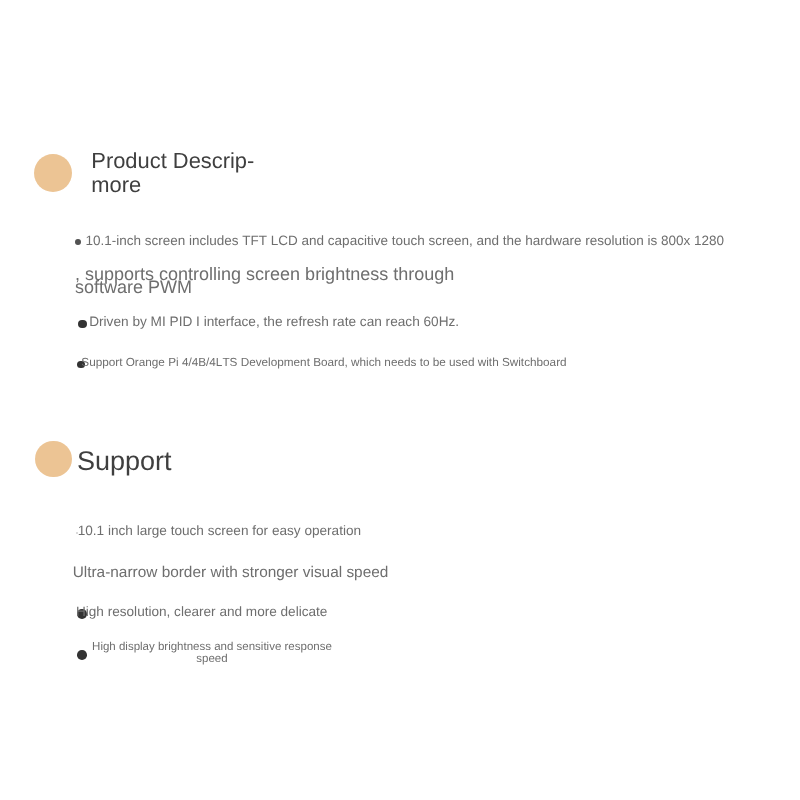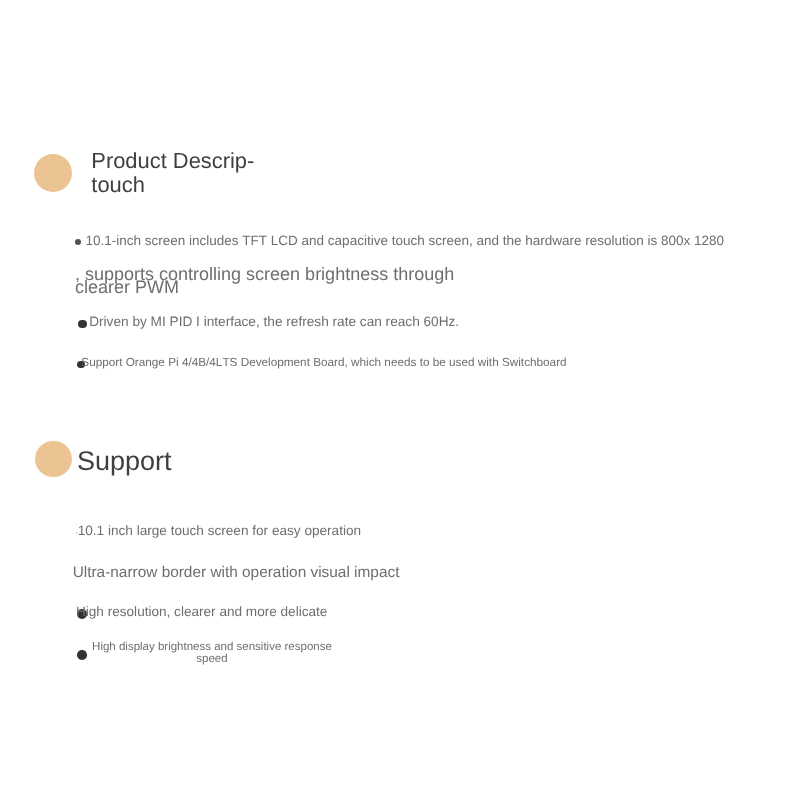--- a/index.html
+++ b/index.html
@@ -43,45 +43,45 @@
 </style>
 </head>
 <body>
 
 <div class="page">
 
   <div class="abs dot-marker" style="left:34px; top:154px; width:38.4px; height:38.2px;"></div>
 
   <div class="abs section-title multiline" style="left:91.3px; top:149px; font-size:21.9px; line-height:23.7px;">
     <div>Product Descrip-</div>
-    <div>touch</div>
+    <div>more</div>
   </div>
 
   <div class="abs bullet" style="left:74.8px; top:239px; width:5.8px; height:5.8px; background:#525252;"></div>
   <div class="abs body-text" style="left:85.5px; top:234.2px; font-size:13.5px; line-height:13.5px;">10.1-inch screen includes TFT LCD and capacitive touch screen, and the hardware resolution is 800x 1280</div>
 
   <div class="abs body-text multiline" style="left:75px; top:268.4px; font-size:18px; line-height:13.0px;">
     <div>, supports controlling screen brightness through</div>
-    <div>clearer PWM</div>
+    <div>software PWM</div>
   </div>
 
   <div class="abs bullet" style="left:77.8px; top:319.6px; width:8.9px; height:8.9px;"></div>
   <div class="abs body-text" style="left:89.2px; top:315px; font-size:13.65px; line-height:13.65px;">Driven by MI PID I interface, the refresh rate can reach 60Hz.</div>
 
   <div class="abs bullet" style="left:77.3px; top:360.6px; width:7.4px; height:7.4px;"></div>
   <div class="abs body-text" style="left:81.3px; top:357px; font-size:11.76px; line-height:11.76px;">Support Orange Pi 4/4B/4LTS Development Board, which needs to be used with Switchboard</div>
 
   <div class="abs dot-marker" style="left:34.9px; top:440.9px; width:36.8px; height:36.4px;"></div>
 
   <div class="abs section-title" style="left:77px; top:447.6px; font-size:27px; line-height:27px;">Support</div>
 
   <div class="abs bullet faint" style="left:76.2px; top:531.8px; width:2.2px; height:2.2px;"></div>
   <div class="abs body-text" style="left:77.7px; top:524px; font-size:13.6px; line-height:13.6px;">10.1 inch large touch screen for easy operation</div>
 
-  <div class="abs body-text" style="left:72.7px; top:565px; font-size:15.4px; line-height:15.4px;">Ultra-narrow border with operation visual impact</div>
+  <div class="abs body-text" style="left:72.7px; top:565px; font-size:15.4px; line-height:15.4px;">Ultra-narrow border with stronger visual speed</div>
 
   <div class="abs bullet" style="left:77.2px; top:609.3px; width:9.6px; height:9.6px;"></div>
   <div class="abs body-text" style="left:76px; top:604.9px; font-size:13.58px; line-height:13.58px;">High resolution, clearer and more delicate</div>
 
   <div class="abs bullet" style="left:77.2px; top:650px; width:9.6px; height:9.6px;"></div>
   <div class="abs body-text multiline" style="left:92.1px; top:641.2px; font-size:11.5px; line-height:12.2px;text-align:center;">
     <div>High display brightness and sensitive response</div>
     <div>speed</div>
   </div>
 

